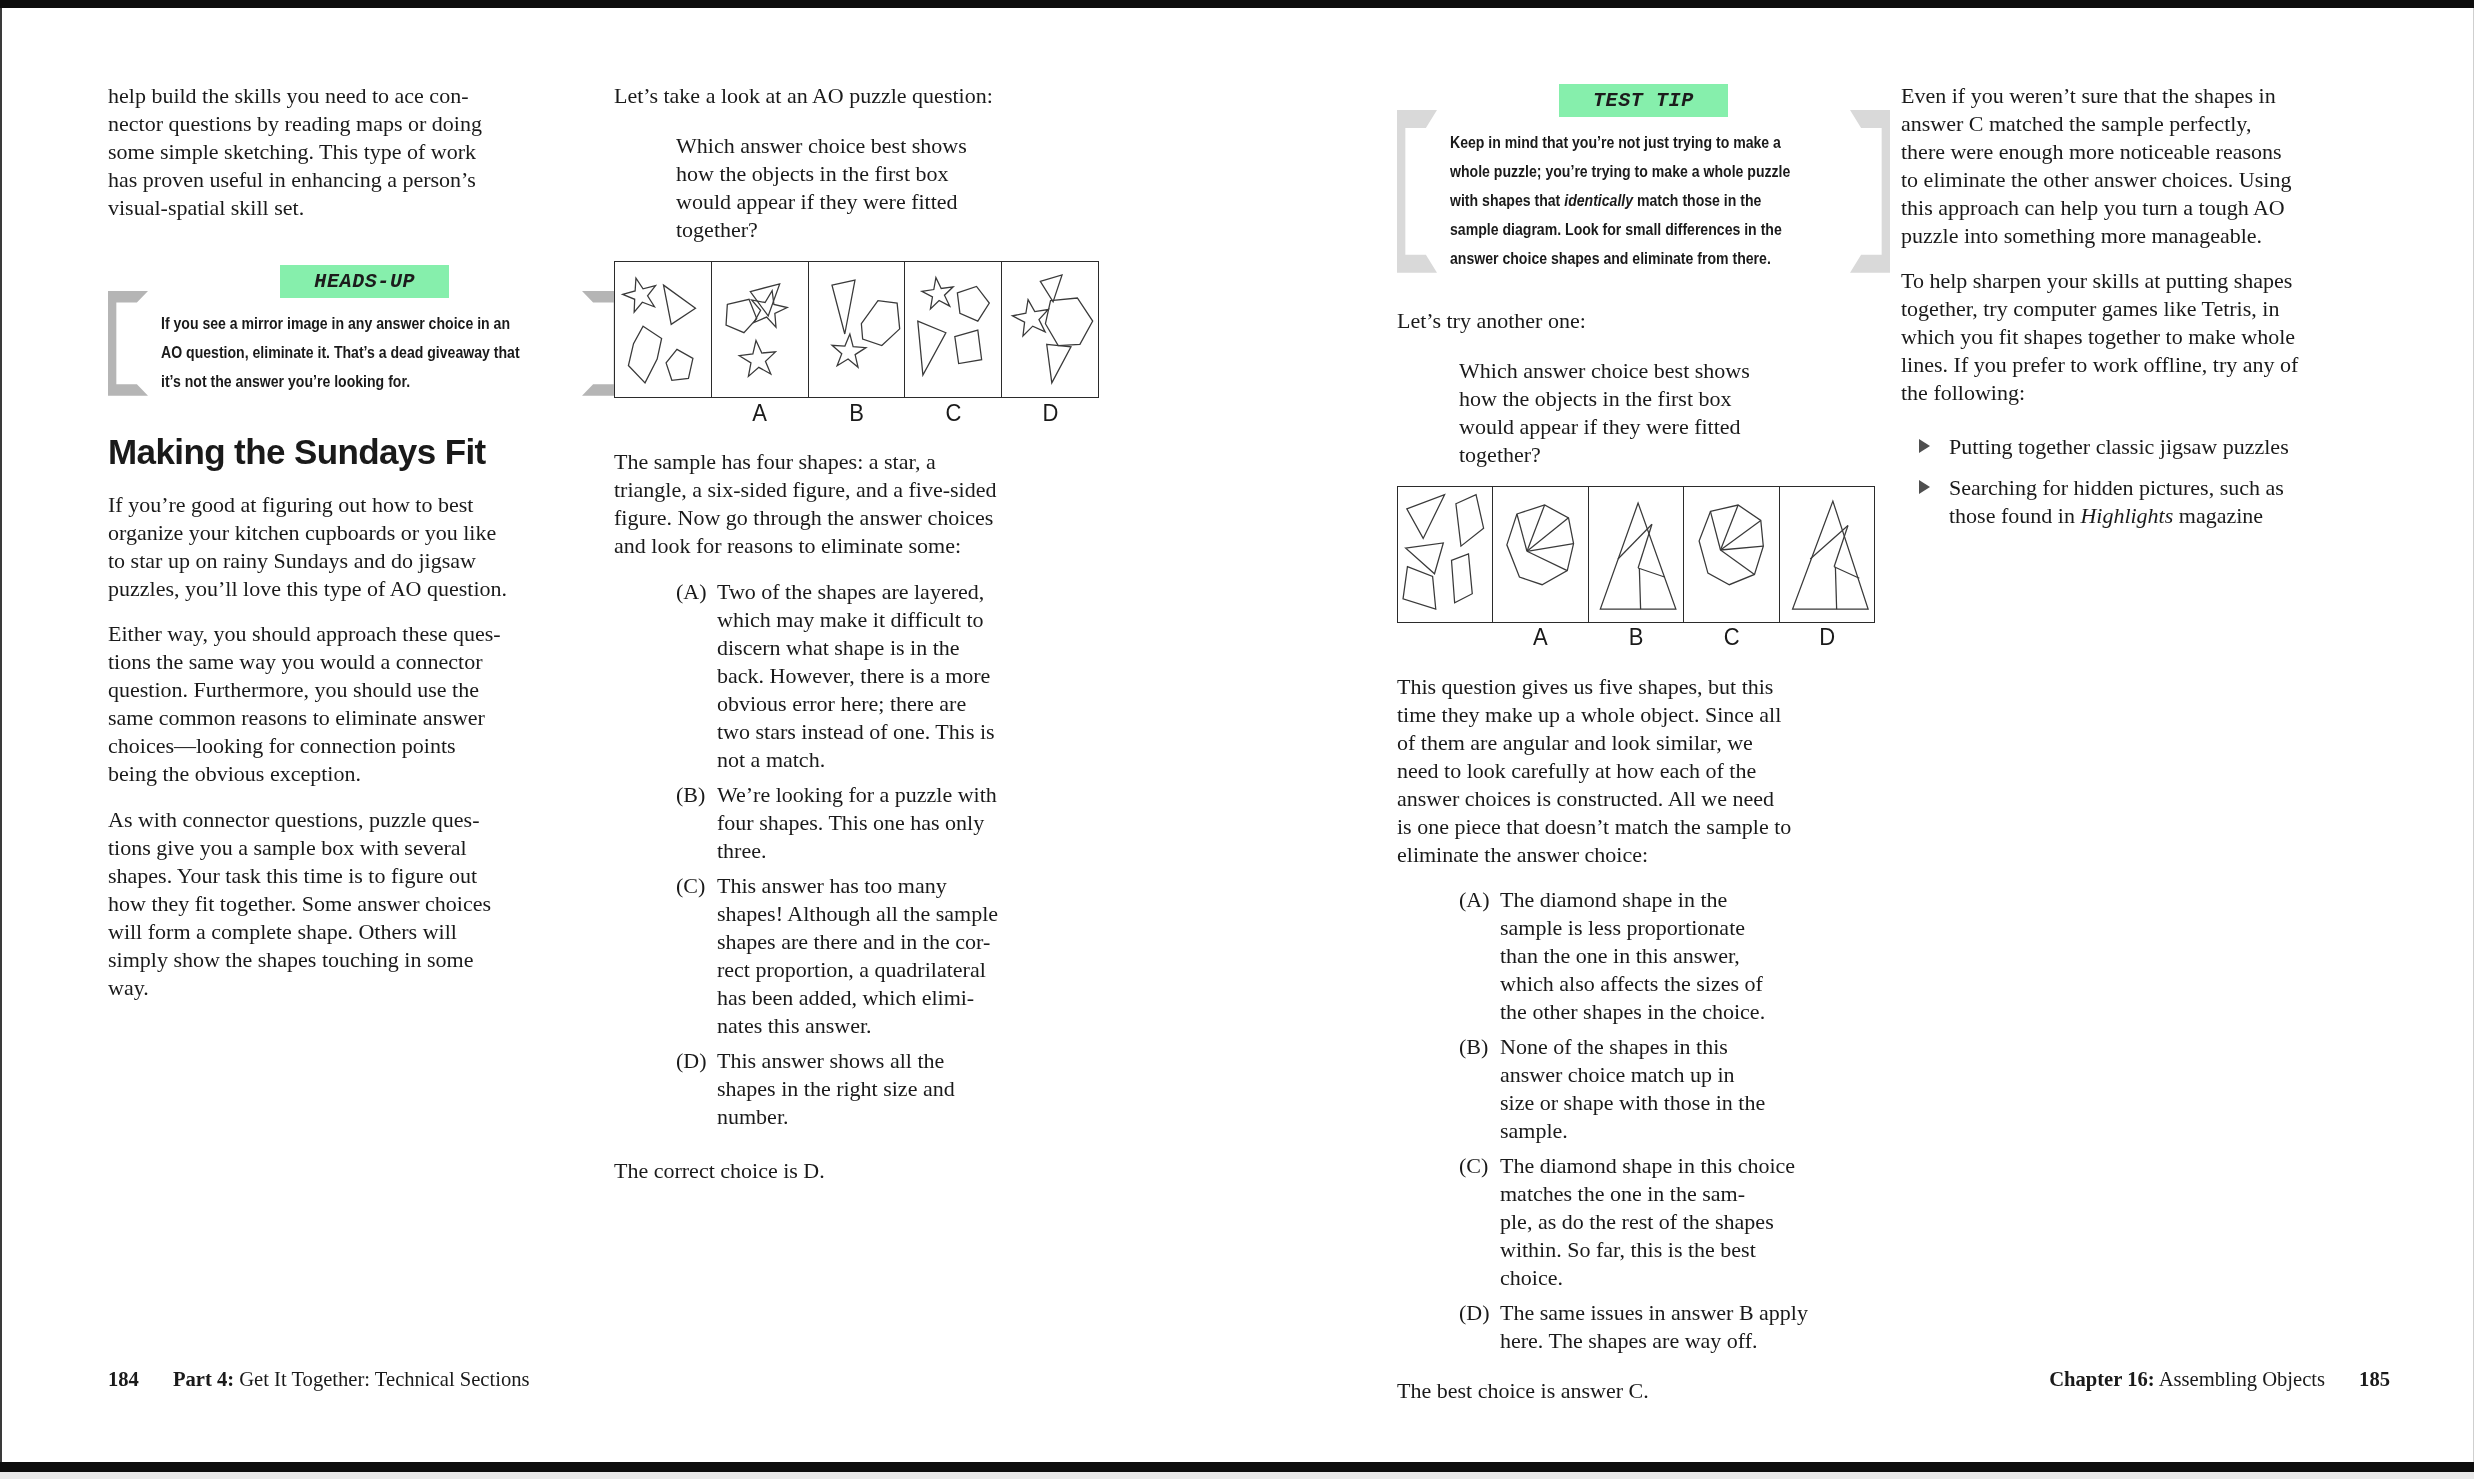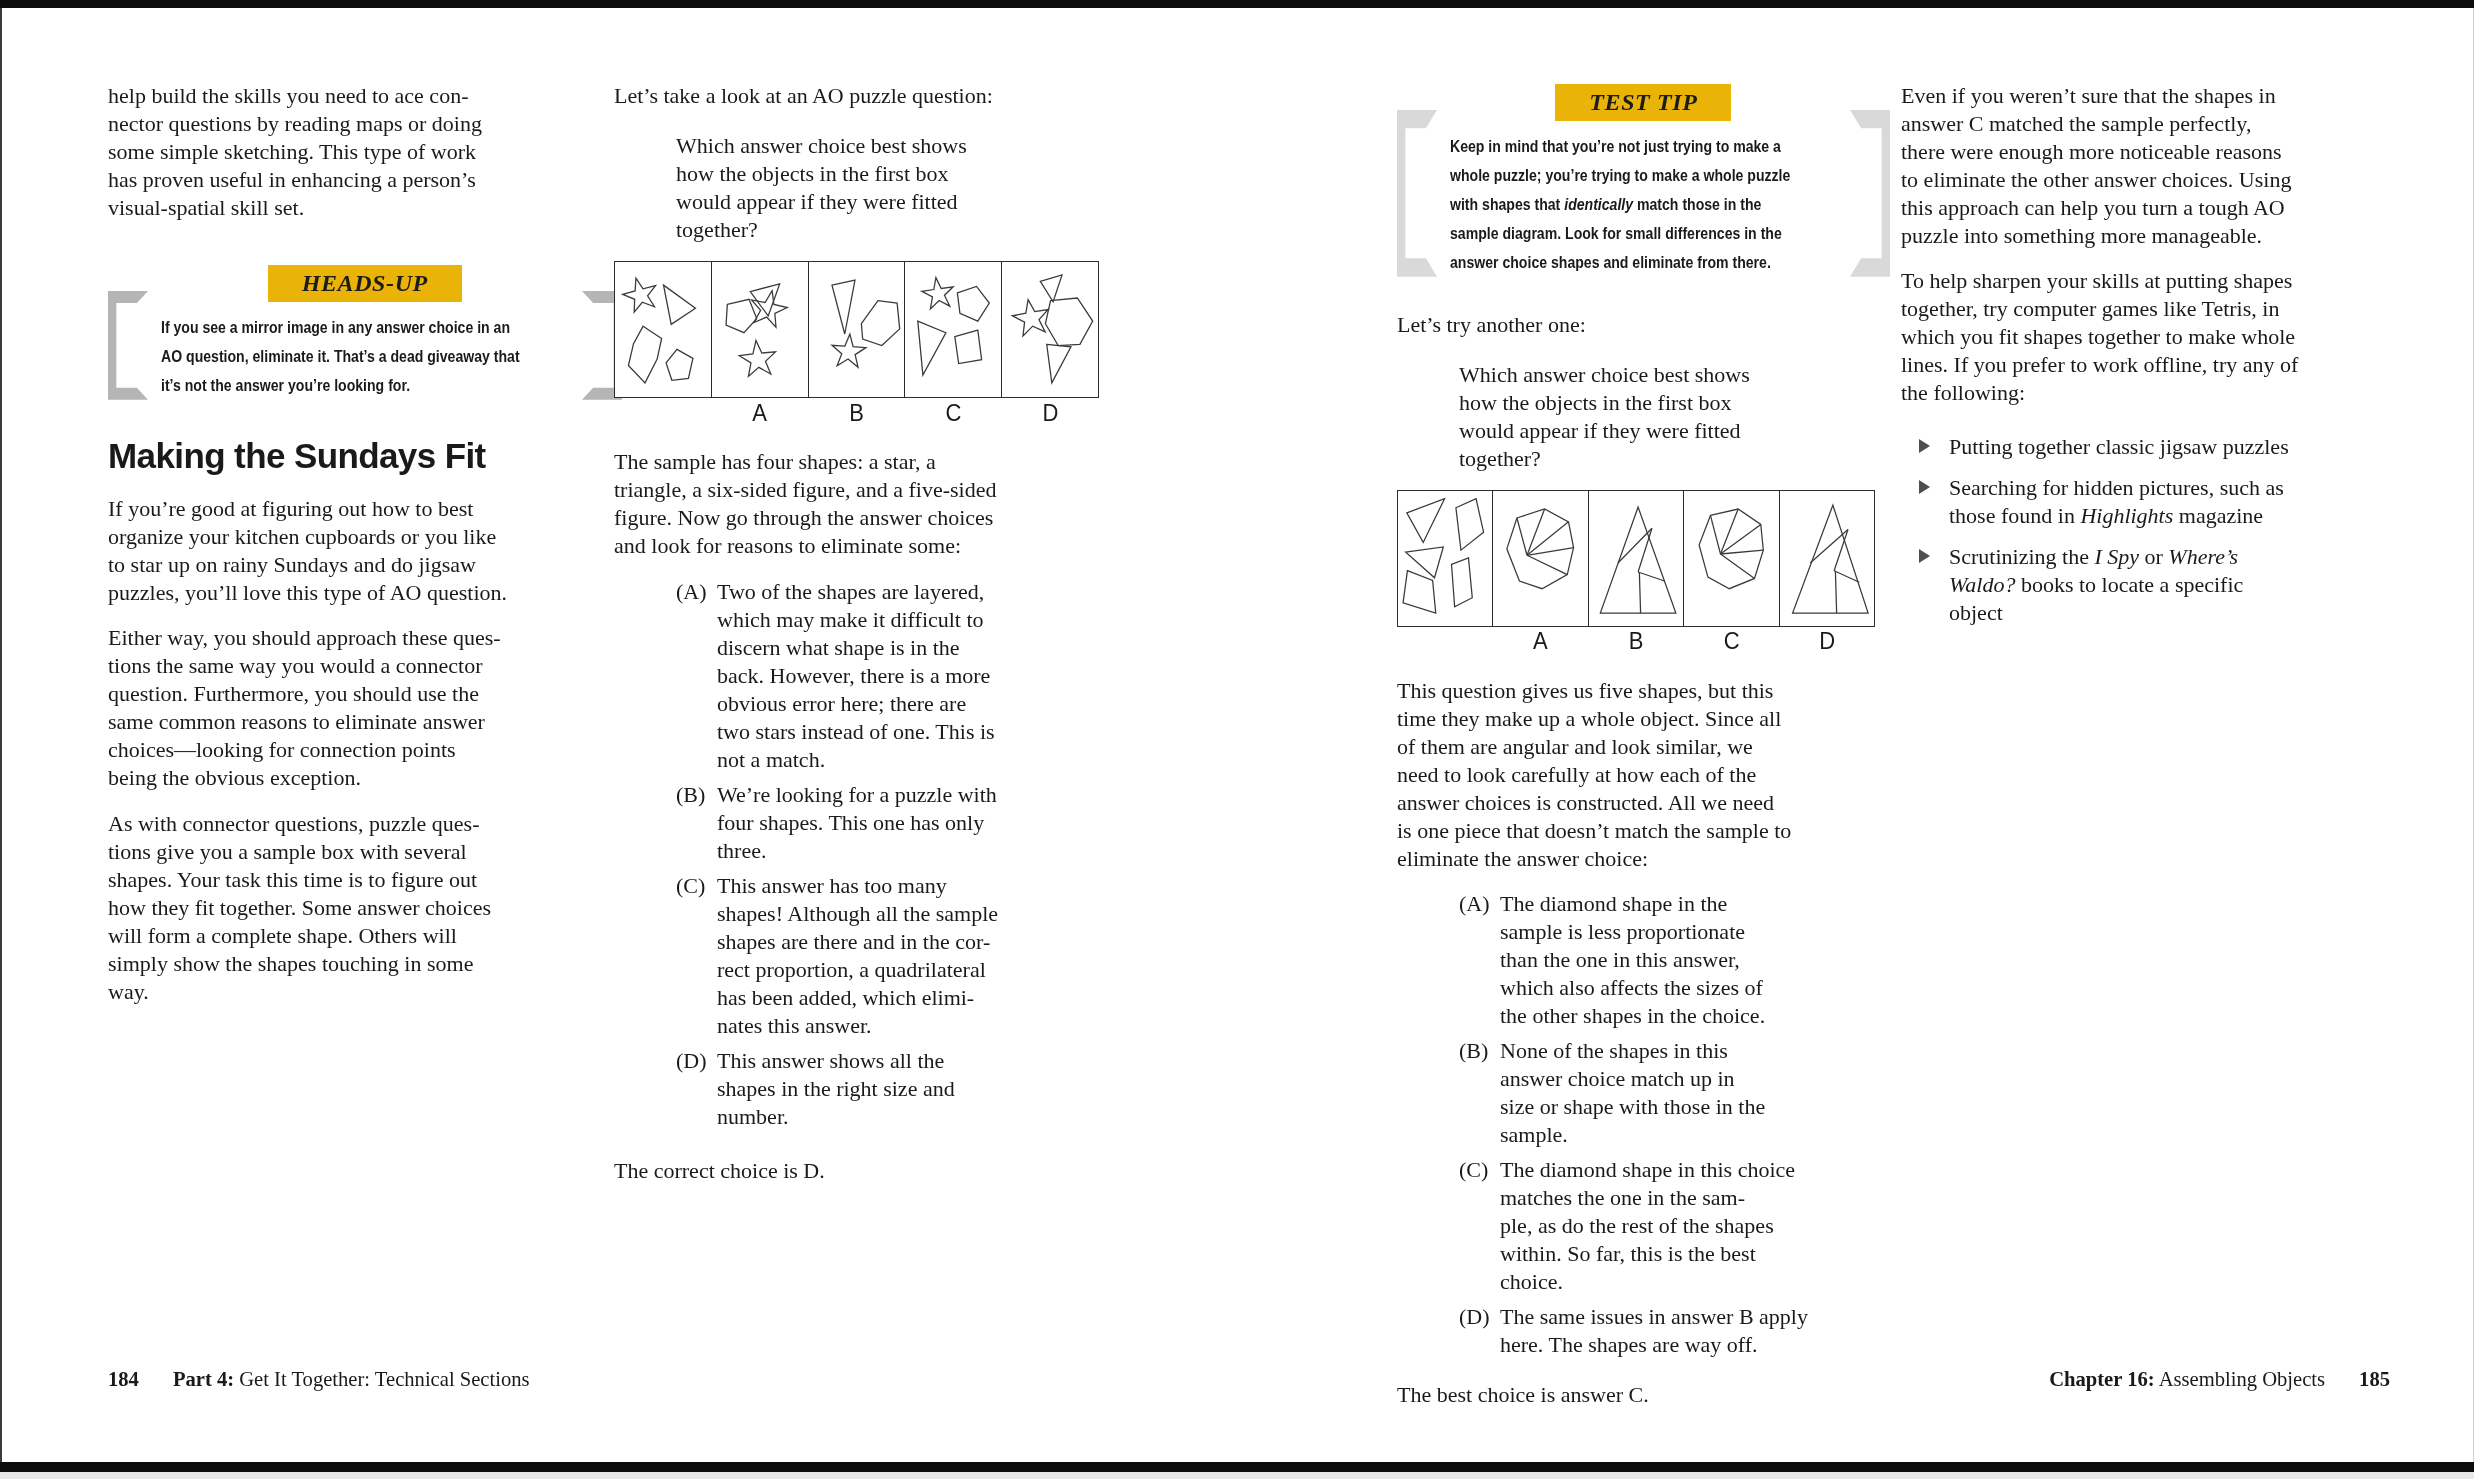--- a/index.html
+++ b/index.html
@@ -20,23 +20,23 @@
   
   .sec-heading{font-family:"Liberation Sans",sans-serif;font-weight:bold;font-size:35px;
                letter-spacing:-0.6px;margin:35px 0 19.3px 0;}
 
   
   .callout{display:flex;align-items:stretch;margin:43px 0 36px 0;}
   .callout.tip{margin:0 0 34px 0;}
   .bracket{width:40px;flex:0 0 40px;margin-top:26px;}
   .bracket svg{width:100%;height:100%;display:block;}
   .callout-mid{flex:1;padding:0 13px;text-align:center;}
-  .callout-label{display:inline-block;background:#eab308;color:#1c1c1c;
-                 font-family:Liberation Serif, serif;font-weight:bold;font-style:italic;
-                 font-size:24px;padding:5.2px 34px;letter-spacing:0.6px;}
+  .callout-label{display:inline-block;background:#86efac;color:#1c1c1c;
+                 font-family:Liberation Mono, monospace;font-weight:bold;font-style:italic;
+                 font-size:20px;padding:5.2px 34px;letter-spacing:0.6px;}
   .callout-body{margin-top:10.3px;text-align:left;font-family:"Liberation Sans",sans-serif;
                 font-size:16px;line-height:29px;font-weight:bold;-webkit-text-stroke:0;
                 white-space:pre;transform:scaleX(0.88);transform-origin:0 0;width:113%;}
   .callout-body i{font-style:italic;}
 
   
   .figure{margin:17px 0 19.3px 0;}
   .fig-strip{display:flex;border:1.9px solid #2b2b2b;background:#fff;}
   .fig-cell{flex:1;height:135px;border-right:1.9px solid #2b2b2b;}
   .fig-cell:last-child{border-right:none;}
@@ -357,25 +357,19 @@
     <div class="bullets">
         <div class="bullet">
           <span class="tri"></span>
           <span class="bullet-text">Putting together classic jigsaw puzzles</span>
         </div>
         <div class="bullet">
           <span class="tri"></span>
           <span class="bullet-text">Searching for hidden pictures, such as
 those found in <i>Highlights</i> magazine</span>
         </div>
-        <div class="bullet">
-          <span class="tri"></span>
-          <span class="bullet-text">Scrutinizing the <i>I Spy</i> or <i>Where’s
-Waldo?</i> books to locate a specific
-object</span>
-        </div>
       </div>
   </div>
 
   <div class="footer footer-left"><b>184</b><span class="fgap"></span><b>Part 4:</b> <span>Get It Together: Technical Sections</span></div>
   <div class="footer footer-right"><b>Chapter 16:</b> <span>Assembling Objects</span><span class="fgap"></span><b>185</b></div>
 </div>
 
 
 </body></html>

